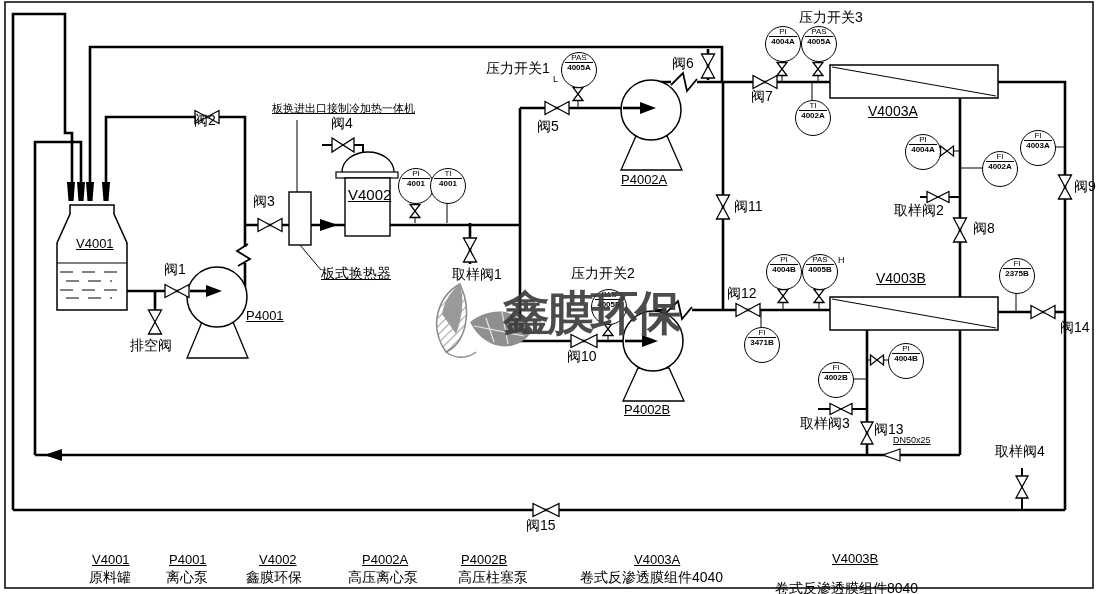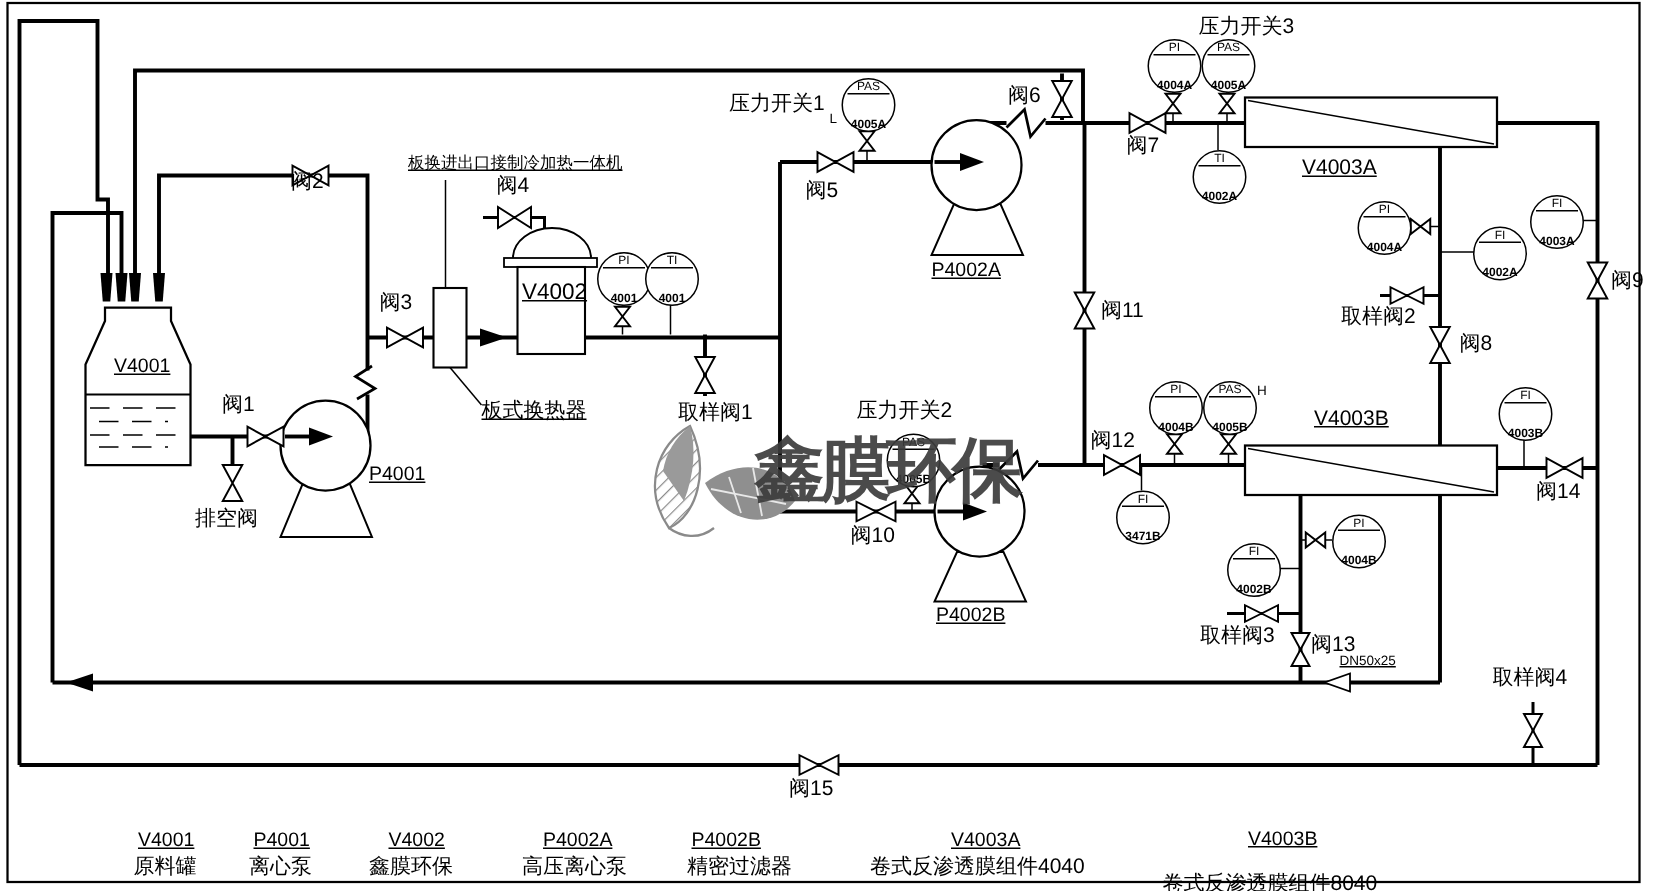--- a/index.html
+++ b/index.html
@@ -1,20 +1,20 @@
 <!DOCTYPE html>
 <html><head>
 <meta charset="utf-8">
 <style>
   html,body{margin:0;padding:0;background:#ffffff;}
   #stage{position:relative;width:1102px;height:594px;background:#ffffff;overflow:hidden;
          font-family:"Liberation Sans",sans-serif;color:#000;}
   #linework{position:absolute;left:0;top:0;z-index:0;}
   .inst{position:absolute;width:34px;height:34px;border:1px solid #000;border-radius:50%;
-        background:#fff;display:flex;flex-direction:column;align-items:center;justify-content:space-between;
+        background:#fff;display:flex;flex-direction:column;align-items:center;justify-content:flex-start;
         font-size:8px;line-height:1.15;z-index:2;}
   .inst .l1{display:block;width:80%;text-align:center;border-bottom:1px solid #000;}
   .inst .l2{display:block;width:100%;text-align:center;font-weight:bold;}
   .lbl{position:absolute;font-size:13px;white-space:nowrap;z-index:3;}
   .ul{text-decoration:underline;}
   .sm{font-size:9px;}
   .md{font-size:14px;}
   .wm-text{position:absolute;left:503px;top:282px;z-index:4;font-size:47px;font-weight:900;
            letter-spacing:-3px;color:#3c3c3c;opacity:.92;font-family:"DejaVu Sans",sans-serif;}
   .leaves{position:absolute;left:0;top:0;z-index:4;}
@@ -228,53 +228,53 @@
   <div class="inst" style="left:802px;top:254px">
     <span class="l1">PAS</span>
     <span class="l2">4005B</span>
   </div>
   <div class="inst" style="left:744px;top:327px">
     <span class="l1">FI</span>
     <span class="l2">3471B</span>
   </div>
   <div class="inst" style="left:999px;top:258px">
     <span class="l1">FI</span>
-    <span class="l2">4003B</span>
+    <span class="l2">2375B</span>
   </div>
   <div class="inst" style="left:888px;top:343px">
     <span class="l1">PI</span>
     <span class="l2">4004B</span>
   </div>
   <div class="inst" style="left:818px;top:362px">
     <span class="l1">FI</span>
     <span class="l2">4002B</span>
   </div>
 
   <div class="lbl ul" style="left:76px;top:236px">V4001</div>
   <div class="lbl ul" style="left:246px;top:308px">P4001</div>
   <div class="lbl ul" style="left:348px;top:186px;font-size:15px">V4002</div>
   <div class="lbl ul" style="left:621px;top:172px">P4002A</div>
   <div class="lbl ul" style="left:624px;top:402px">P4002B</div>
   <div class="lbl ul md" style="left:868px;top:103px">V4003A</div>
   <div class="lbl ul md" style="left:876px;top:270px">V4003B</div>
 
-  <div class="lbl md" style="left:148px;top:261px">阀1</div>
+  <div class="lbl md" style="left:164px;top:261px">阀1</div>
   <div class="lbl md" style="left:194px;top:112px">阀2</div>
   <div class="lbl md" style="left:253px;top:193px">阀3</div>
   <div class="lbl md" style="left:331px;top:115px">阀4</div>
   <div class="lbl md" style="left:537px;top:118px">阀5</div>
   <div class="lbl md" style="left:672px;top:55px">阀6</div>
   <div class="lbl md" style="left:751px;top:88px">阀7</div>
   <div class="lbl md" style="left:973px;top:220px">阀8</div>
   <div class="lbl md" style="left:1074px;top:178px">阀9</div>
   <div class="lbl md" style="left:567px;top:348px">阀10</div>
   <div class="lbl md" style="left:734px;top:198px">阀11</div>
   <div class="lbl md" style="left:727px;top:285px">阀12</div>
   <div class="lbl md" style="left:874px;top:421px">阀13</div>
-  <div class="lbl md" style="left:1024px;top:319px">阀14</div>
+  <div class="lbl md" style="left:1060px;top:319px">阀14</div>
   <div class="lbl md" style="left:526px;top:517px">阀15</div>
 
   <div class="lbl md" style="left:130px;top:337px">排空阀</div>
   <div class="lbl md" style="left:452px;top:266px">取样阀1</div>
   <div class="lbl md" style="left:894px;top:202px">取样阀2</div>
   <div class="lbl md" style="left:800px;top:415px">取样阀3</div>
   <div class="lbl md" style="left:995px;top:443px">取样阀4</div>
 
   <div class="lbl md" style="left:486px;top:60px">压力开关1</div>
   <div class="lbl md" style="left:571px;top:265px">压力开关2</div>
@@ -288,21 +288,21 @@
 
   <div class="lbl ul" style="left:92px;top:552px">V4001</div>
   <div class="lbl md" style="left:89px;top:569px">原料罐</div>
   <div class="lbl ul" style="left:169px;top:552px">P4001</div>
   <div class="lbl md" style="left:166px;top:569px">离心泵</div>
   <div class="lbl ul" style="left:259px;top:552px">V4002</div>
   <div class="lbl md" style="left:246px;top:569px">鑫膜环保</div>
   <div class="lbl ul" style="left:362px;top:552px">P4002A</div>
   <div class="lbl md" style="left:348px;top:569px">高压离心泵</div>
   <div class="lbl ul" style="left:461px;top:552px">P4002B</div>
-  <div class="lbl md" style="left:458px;top:569px">精密过滤器</div>
+  <div class="lbl md" style="left:458px;top:569px">高压柱塞泵</div>
   <div class="lbl ul" style="left:634px;top:552px">V4003A</div>
   <div class="lbl md" style="left:580px;top:569px">卷式反渗透膜组件4040</div>
   <div class="lbl ul" style="left:832px;top:551px">V4003B</div>
   <div class="lbl md" style="left:775px;top:580px">卷式反渗透膜组件8040</div>
 
   <svg class="leaves" width="1102" height="594" viewBox="0 0 1102 594">
     <path d="M460,284 C438,296 428,326 446,352 C464,344 474,314 460,284 Z" fill="url(#hatch)" stroke="#8a8a8a" stroke-width="1.5"></path>
     <path d="M460,284 C450,292 444,302 442,314 L456,334 C463,316 464,298 460,284 Z" fill="#9a9a9a"></path>
     <path d="M470,322 C494,304 522,310 530,334 C514,354 484,350 470,322 Z" fill="#8f8f8f"></path>
     <g stroke="#e8e8e8" stroke-width="1.2" fill="none">

